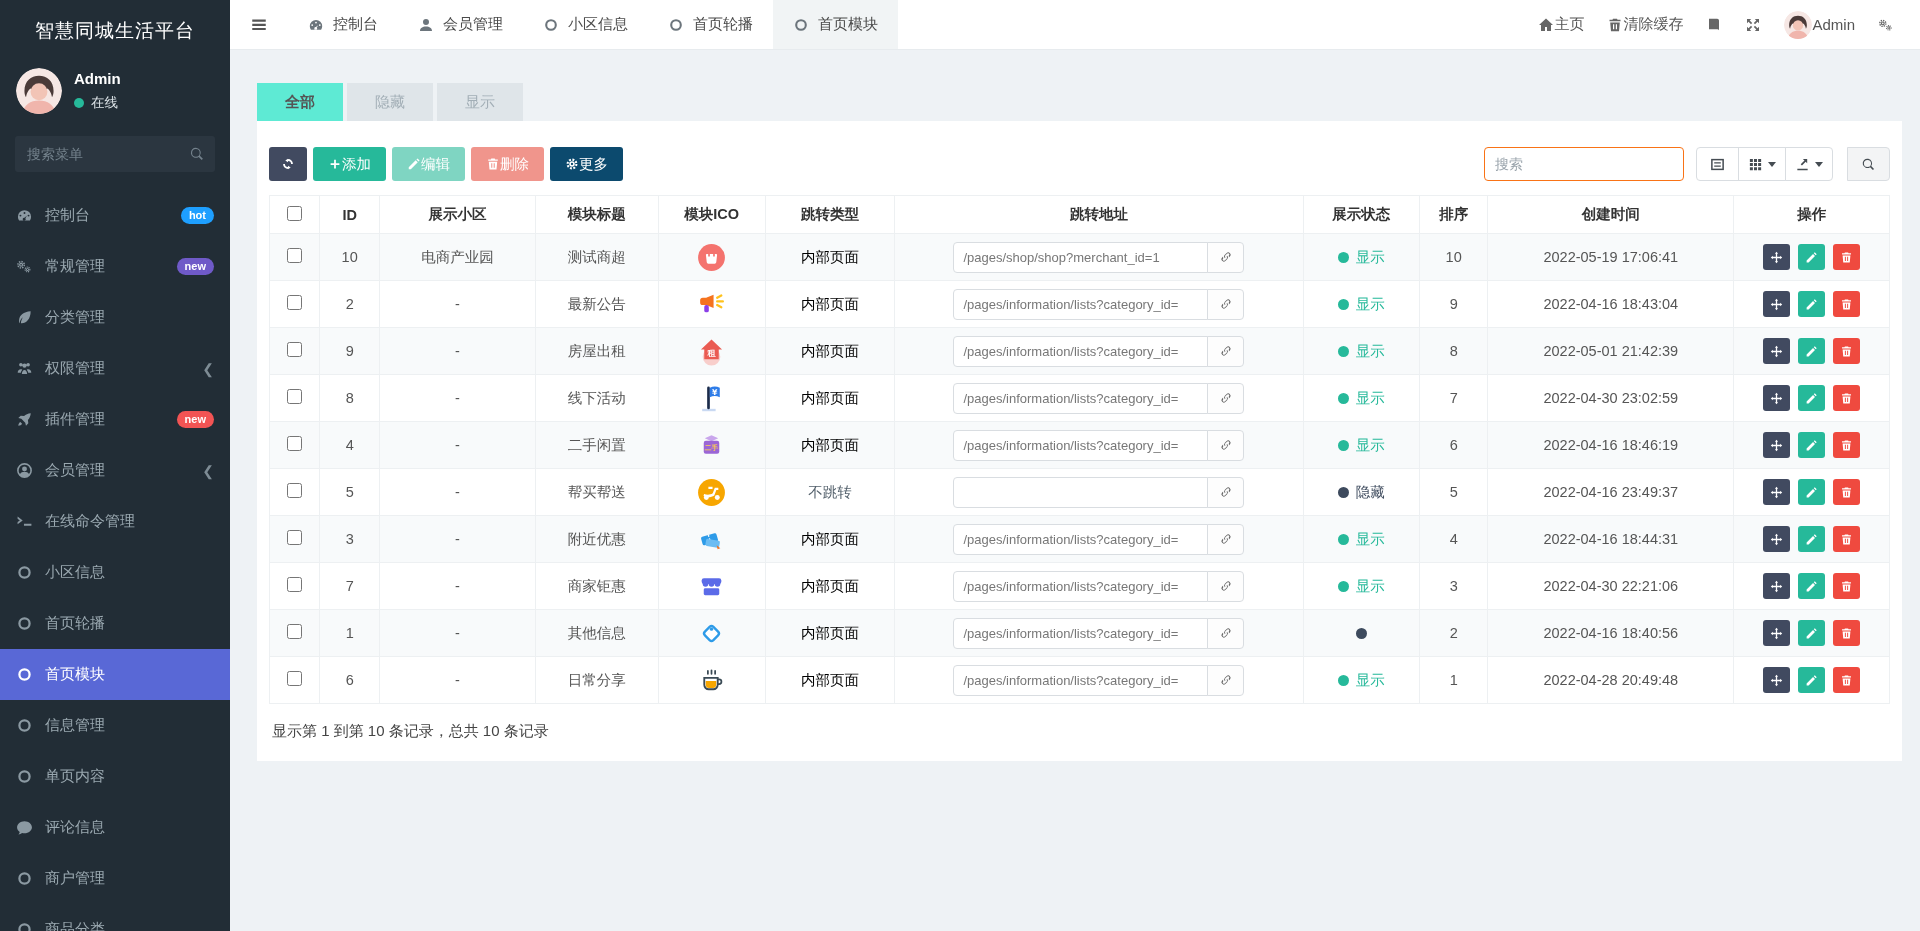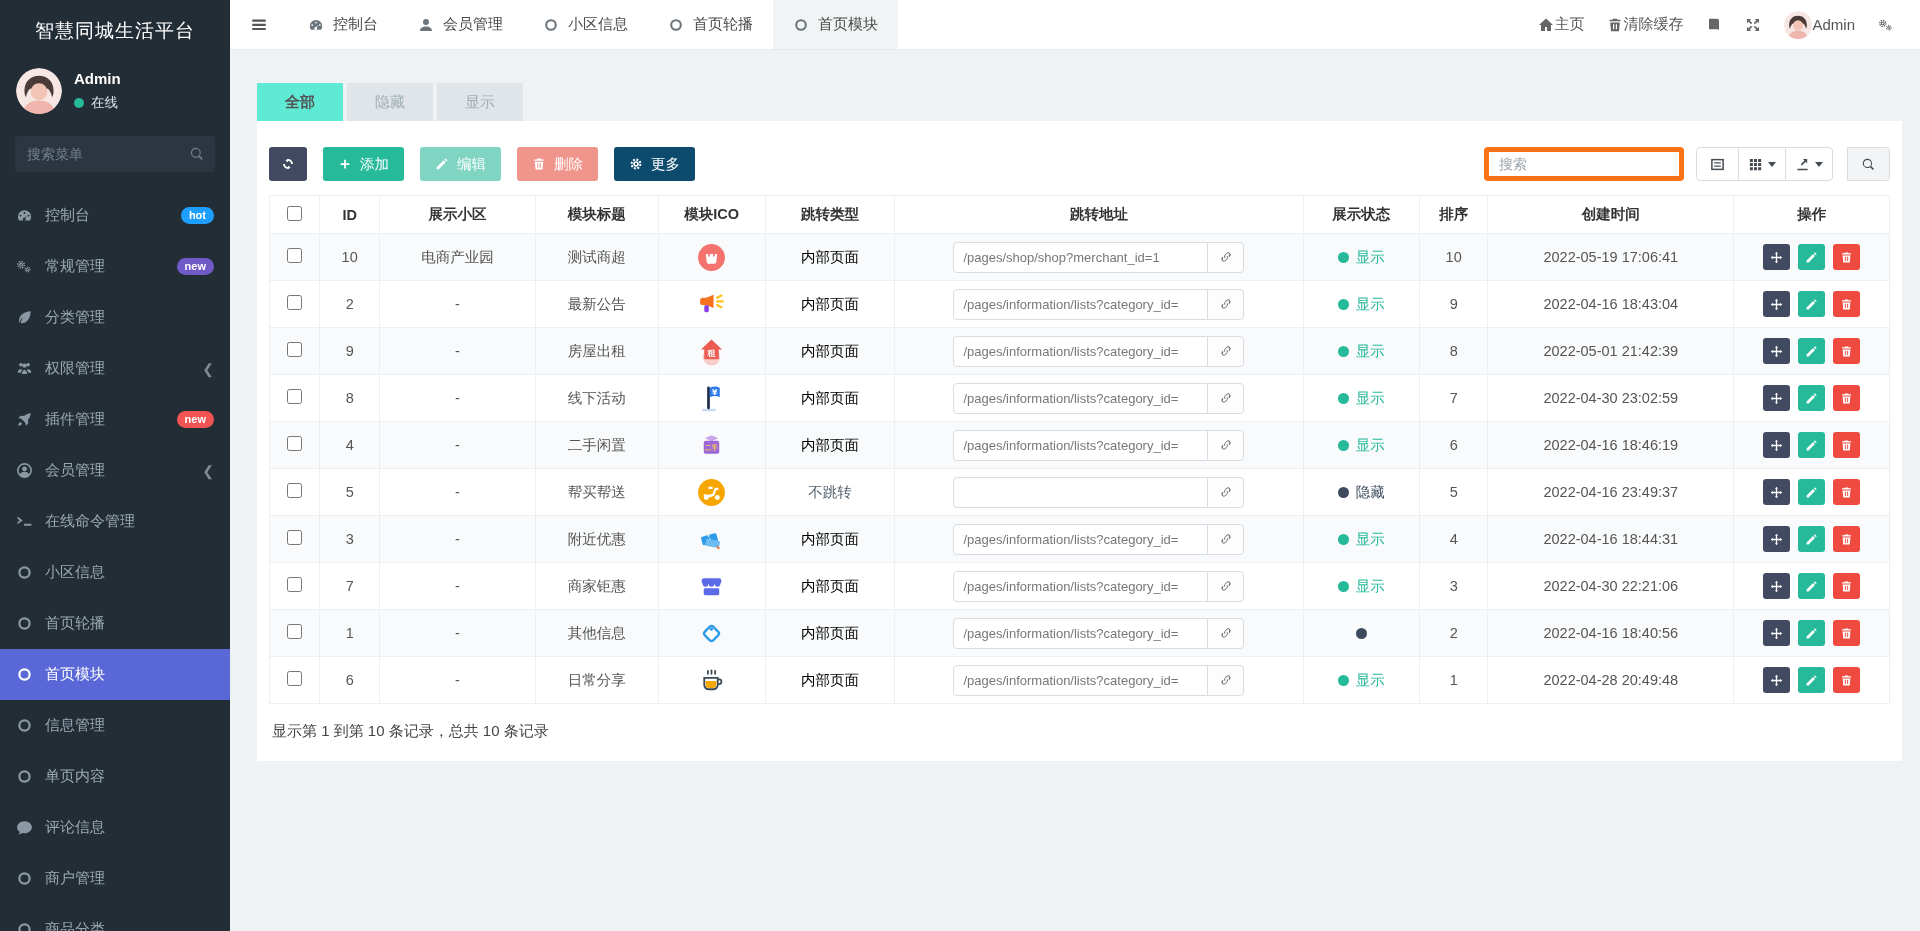--- a/index.html
+++ b/index.html
@@ -40,29 +40,29 @@
   .avatar-sm { width:28px; height:28px; border-radius:50%; overflow:hidden; }
 
   
   .content { padding:33px 18px 0 27px; }
   .filter-tabs { display:flex; }
   .filter-tab { height:38px; display:inline-flex; align-items:center; padding:0 28px; background:#dfe5e9; color:#a2aeb6; font-size:15px; margin-right:4px; cursor:pointer; }
   .filter-tab.active { background:#5eead4; color:#555;font-weight:bold; }
   .panel { background:#fff; padding:26px 12px 20px; }
 
   .toolbar { display:flex; align-items:center; }
-  .btn { height:34px; border:none; border-radius:3px; color:#fff; font-size:14.5px; font-family:inherit; display:inline-flex; align-items:center; gap:8px; padding:0 15px; margin-right:16px; cursor:pointer;text-align:right; }
+  .btn { height:34px; border:none; border-radius:3px; color:#fff; font-size:14.5px; font-family:inherit; display:inline-flex; align-items:center; padding:0 15px; margin-right:6px; cursor:pointer;text-align:right; }
   .btn svg { width:14px; height:14px; }
   .btn-refresh { width:38px; padding:0; justify-content:center; background:#414a60; }
   .btn-add { background:#26b99a; }
   .btn-edit { background:#7fd5c2; }
   .btn-del { background:#f0958c; }
   .btn-more { background:#0c4a6e; }
   .toolbar-right { margin-left:auto; display:flex; align-items:center; }
-  .tb-search { width:200px; height:34px; border:5px solid #f97316; border-radius:4px; padding:0 10px; font-size:14px; color:#555; outline:none; font-family:inherit; }
+  .tb-search { width:200px; height:34px; border:1px solid #f97316; border-radius:4px; padding:0 10px; font-size:14px; color:#555; outline:none; font-family:inherit; }
   .tb-search::placeholder { color:#9aa4ac; }
   .vgroup { display:flex; margin-left:12px; }
   .vbtn { height:34px; min-width:43px; background:#fff; border:1px solid #d9dde1; display:inline-flex; align-items:center; justify-content:center; gap:5px; cursor:pointer; color:#454c52; padding:0 9px; }
   .vbtn + .vbtn { margin-left:-1px; }
   .vbtn:first-child { border-radius:4px 0 0 4px; }
   .vbtn:last-child { border-radius:0 4px 4px 0; }
   .vbtn svg { width:15px; height:15px; }
   .caret { width:0; height:0; border-left:4px solid transparent; border-right:4px solid transparent; border-top:5px solid #454c52; }
   .vbtn-search { margin-left:14px; border-radius:4px; background:#f3f4f5; }
 

